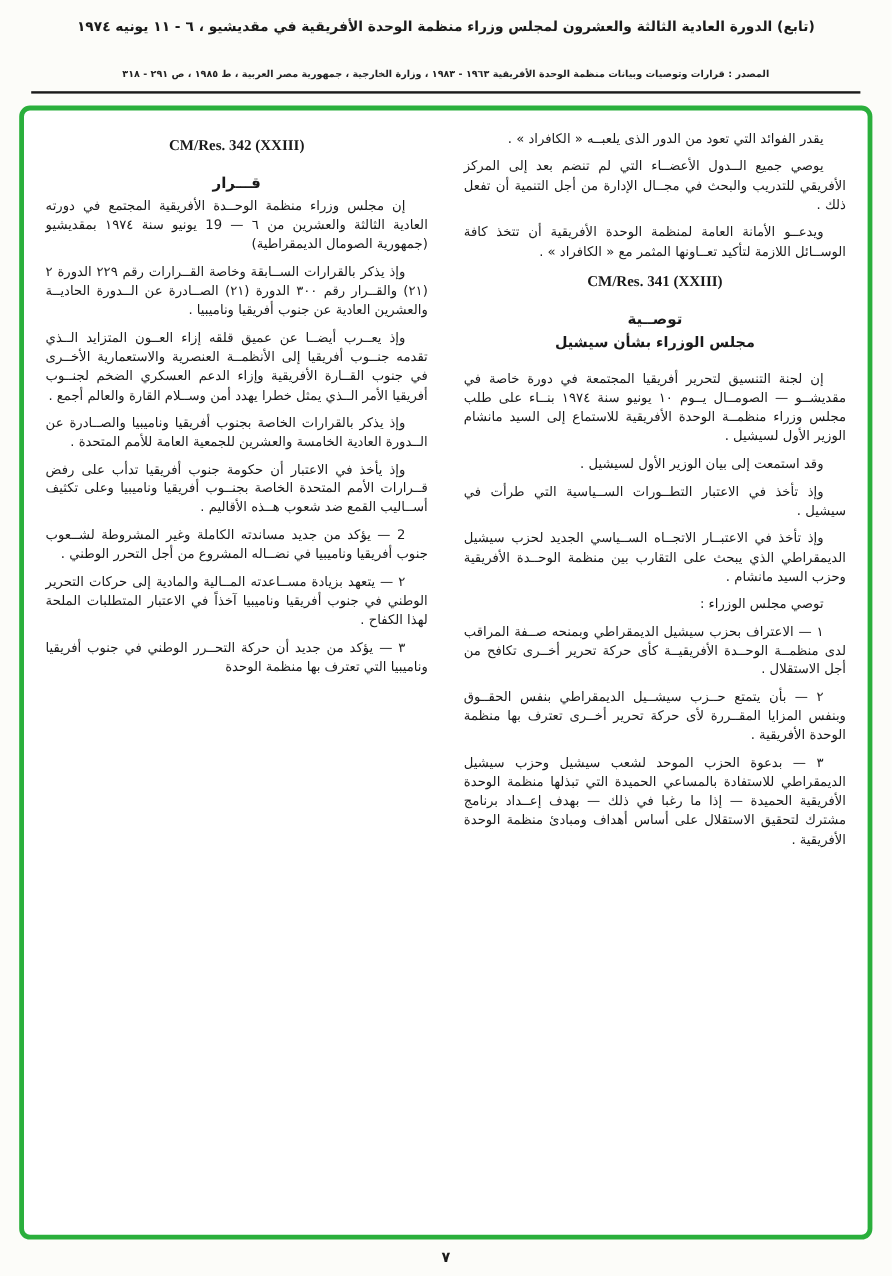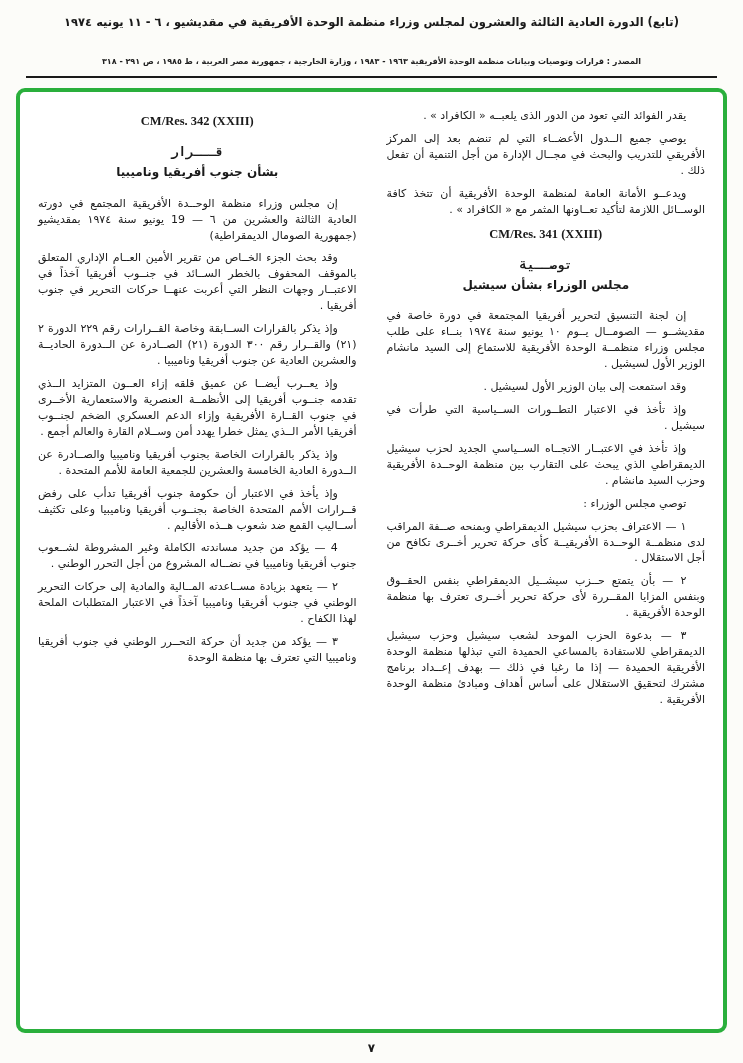--- a/index.html
+++ b/index.html
@@ -47,21 +47,20 @@
     font-weight: bold;
     font-size: 12.5px;
     margin: 4px 0 14px 0;
   }
   .res-title {
     text-align: center;
     font-weight: bold;
     font-size: 12.5px;
     margin: 2px 0 2px 0;
     text-indent: 0;
-    font-family: Liberation Mono, monospace;
   }
   .res-subtitle {
     text-align: center;
     font-weight: bold;
     font-size: 12px;
     margin: 0 0 14px 0;
     text-indent: 0;
   }
   .page-number {
     position: absolute;
@@ -101,30 +100,28 @@
       <div class="para">توصي مجلس الوزراء :</div>
 
       <div class="para">١ — الاعتراف بحزب سيشيل الديمقراطي وبمنحه صــفة المراقب لدى منظمــة الوحــدة الأفريقيــة كأى حركة تحرير أخــرى تكافح من أجل الاستقلال .</div>
       <div class="para">٢ — بأن يتمتع حــزب سيشــيل الديمقراطي بنفس الحقــوق وبنفس المزايا المقــررة لأى حركة تحرير أخــرى تعترف بها منظمة الوحدة الأفريقية .</div>
       <div class="para">٣ — بدعوة الحزب الموحد لشعب سيشيل وحزب سيشيل الديمقراطي للاستفادة بالمساعي الحميدة التي تبذلها منظمة الوحدة الأفريقية الحميدة — إذا ما رغبا في ذلك — بهدف إعــداد برنامج مشترك لتحقيق الاستقلال على أساس أهداف ومبادئ منظمة الوحدة الأفريقية .</div>
     </div>
 
     <div class="col">
       <div class="res-code">CM/Res. 342 (XXIII)</div>
       <div class="res-title">قـــرار</div>
-      <div class="res-subtitle">بشأن جنوب أفريقيا وناميبيا</div>
 
       <div class="para">إن مجلس وزراء منظمة الوحــدة الأفريقية المجتمع في دورته العادية الثالثة والعشرين من ٦ — 19 يونيو سنة ١٩٧٤ بمقديشيو (جمهورية الصومال الديمقراطية)</div>
-      <div class="para">وقد بحث الجزء الخــاص من تقرير الأمين العــام الإداري المتعلق بالموقف المحفوف بالخطر الســائد في جنــوب أفريقيا آخذاً في الاعتبــار وجهات النظر التي أعربت عنهــا حركات التحرير في جنوب أفريقيا .</div>
       <div class="para">وإذ يذكر بالقرارات الســابقة وخاصة القــرارات رقم ٢٢٩ الدورة ٢ (٢١) والقــرار رقم ٣٠٠ الدورة (٢١) الصــادرة عن الــدورة الحاديــة والعشرين العادية عن جنوب أفريقيا وناميبيا .</div>
       <div class="para">وإذ يعــرب أيضــا عن عميق قلقه إزاء العــون المتزايد الــذي تقدمه جنــوب أفريقيا إلى الأنظمــة العنصرية والاستعمارية الأخــرى في جنوب القــارة الأفريقية وإزاء الدعم العسكري الضخم لجنــوب أفريقيا الأمر الــذي يمثل خطرا يهدد أمن وســلام القارة والعالم أجمع .</div>
       <div class="para">وإذ يذكر بالقرارات الخاصة بجنوب أفريقيا وناميبيا والصــادرة عن الــدورة العادية الخامسة والعشرين للجمعية العامة للأمم المتحدة .</div>
       <div class="para">وإذ يأخذ في الاعتبار أن حكومة جنوب أفريقيا تدأب على رفض قــرارات الأمم المتحدة الخاصة بجنــوب أفريقيا وناميبيا وعلى تكثيف أســاليب القمع ضد شعوب هــذه الأقاليم .</div>
 
-      <div class="para">4 — يؤكد من جديد مساندته الكاملة وغير المشروطة لشــعوب جنوب أفريقيا وناميبيا في نضــاله المشروع من أجل التحرر الوطني .</div>
+      <div class="para">2 — يؤكد من جديد مساندته الكاملة وغير المشروطة لشــعوب جنوب أفريقيا وناميبيا في نضــاله المشروع من أجل التحرر الوطني .</div>
       <div class="para">٢ — يتعهد بزيادة مســاعدته المــالية والمادية إلى حركات التحرير الوطني في جنوب أفريقيا وناميبيا آخذاً في الاعتبار المتطلبات الملحة لهذا الكفاح .</div>
       <div class="para">٣ — يؤكد من جديد أن حركة التحــرر الوطني في جنوب أفريقيا وناميبيا التي تعترف بها منظمة الوحدة</div>
     </div>
 
   </div>
 
   <div class="page-number">٧</div>
 
 </div>
 

